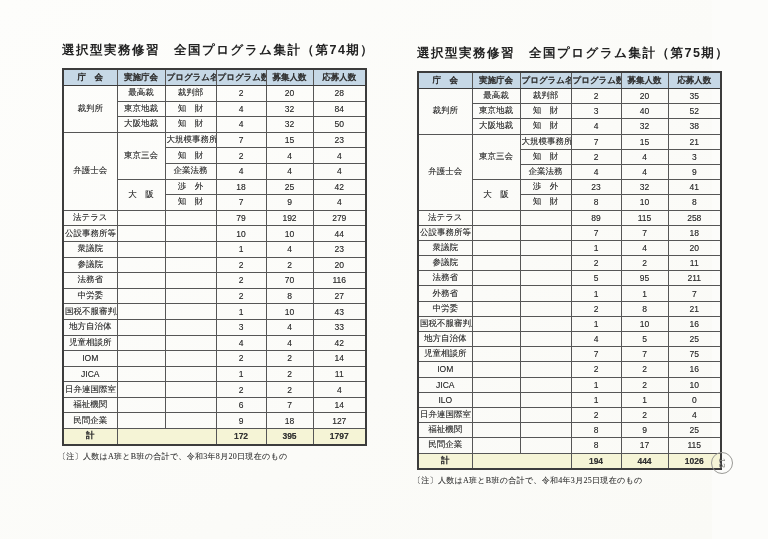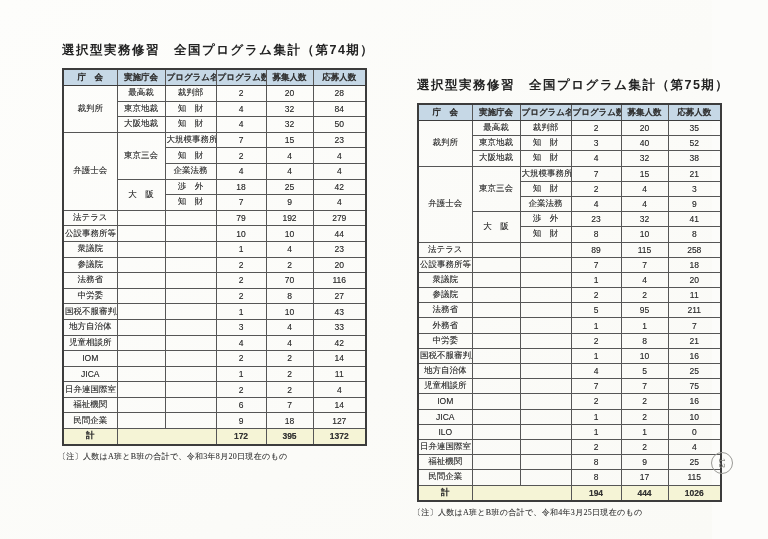--- a/index.html
+++ b/index.html
@@ -277,28 +277,28 @@
             <td></td>
             <td>9</td>
             <td>18</td>
             <td>127</td>
           </tr>
           <tr class="total">
             <td>計</td>
             <td colspan="2"></td>
             <td>172</td>
             <td>395</td>
-            <td>1372</td>
+            <td>1797</td>
           </tr>
         </tbody>
       </table>
     <p class="note">〔注〕人数はA班とB班の合計で、令和3年8月20日現在のもの</p>
   </section>
 
-  <section class="table-block" style="left:417px; top:45px;margin-top:32px;">
+  <section class="table-block" style="left:417px; top:45px;">
     <h2 class="tbl-title">選択型実務修習　全国プログラム集計（第75期）</h2>
     <table class="rows-t75">
         <colgroup>
           <col class="c1">
           <col class="c2">
           <col class="c3">
           <col class="c4">
           <col class="c5">
           <col class="c6">
         </colgroup>

